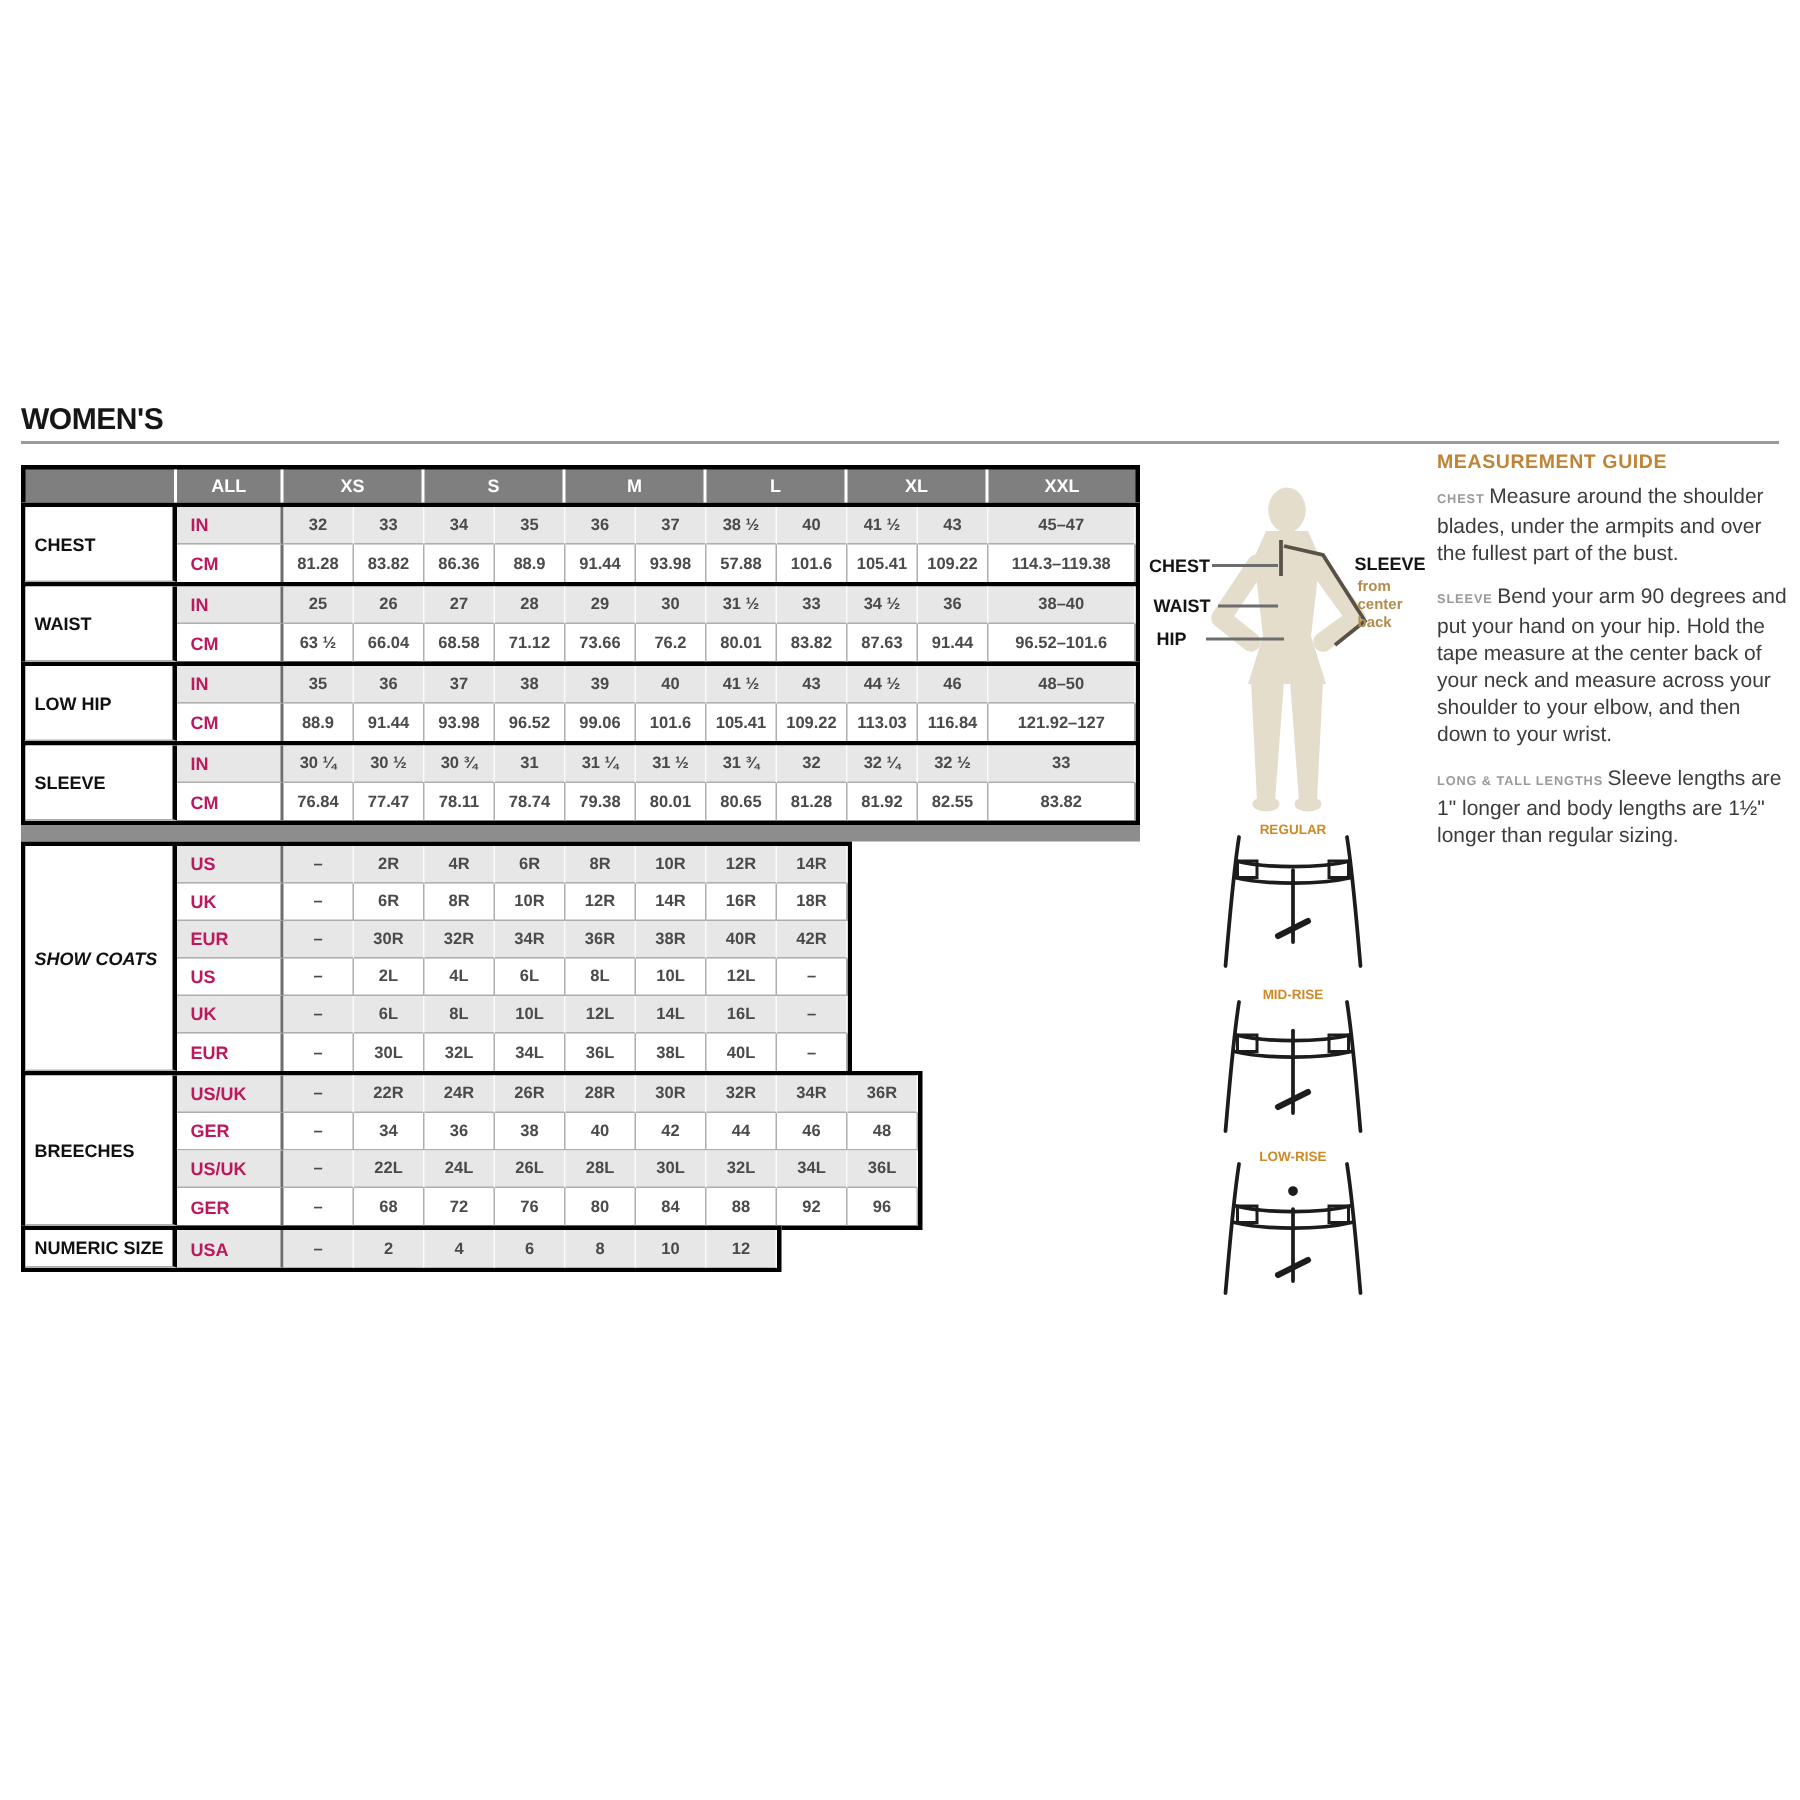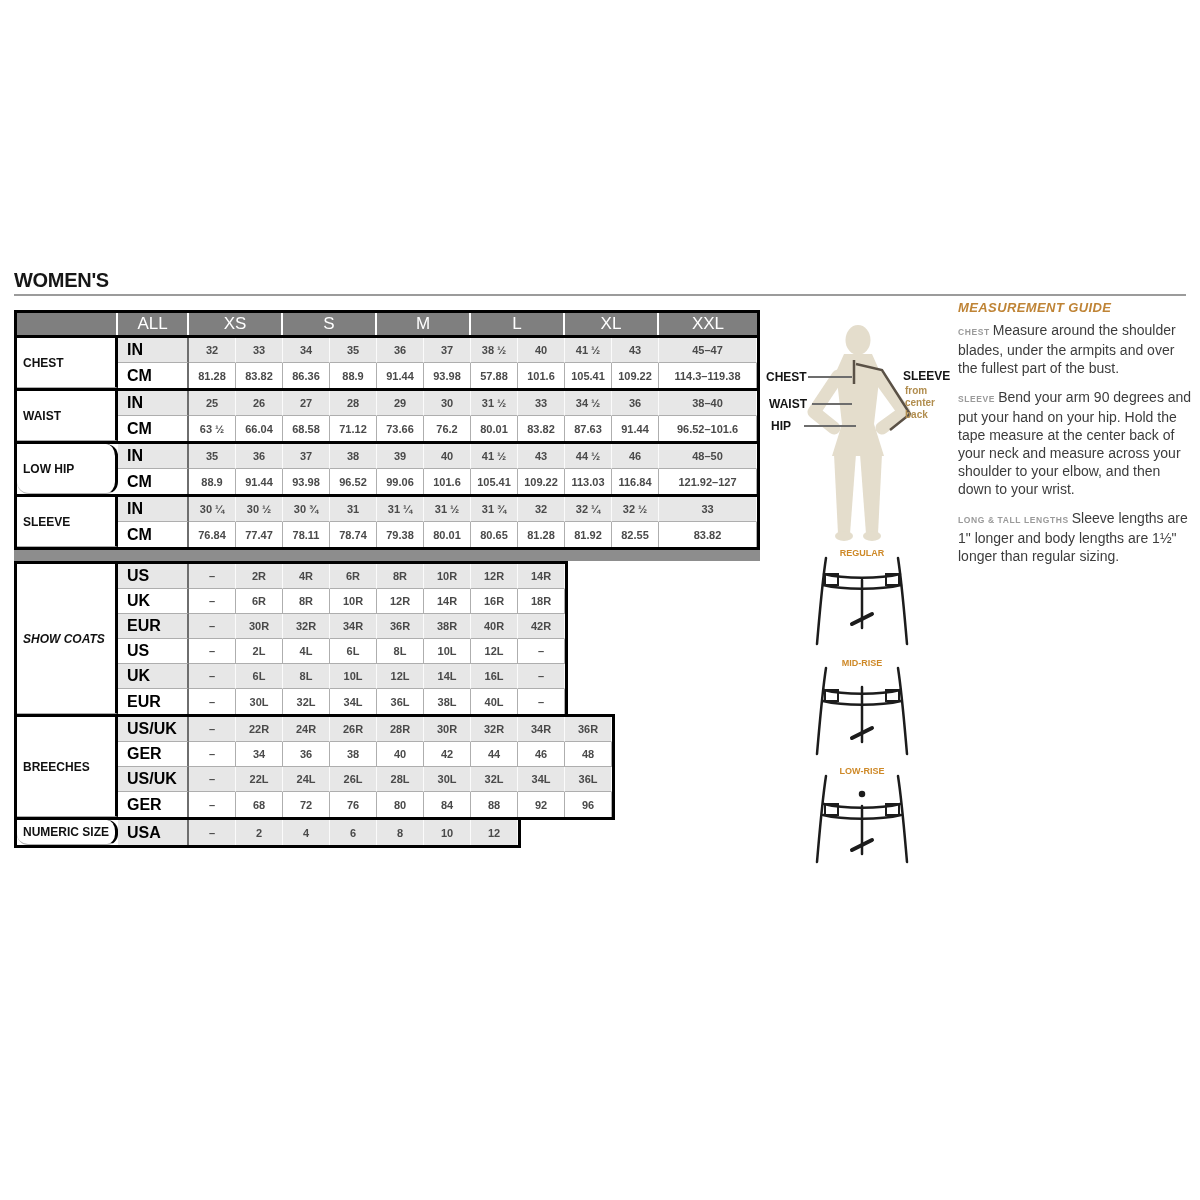--- a/index.html
+++ b/index.html
@@ -8,40 +8,40 @@
 
   
   #page-title{position:absolute;left:14px;top:269px;font-size:20px;font-weight:bold;
               color:#161616;letter-spacing:-0.3px;}
   #title-rule{position:absolute;left:14px;top:294px;width:1172px;height:2px;background:#9b9b9b;}
 
   
   #size-table{position:absolute;left:14px;top:310px;}
   .t-header{display:grid;width:max-content;grid-auto-rows:22px;background:#7f7f7f;
             border:3px solid #000;border-bottom:0;}
-  .hcell{display:flex;align-items:center;justify-content:center;color:#fff;font-size:17px;
-         font-weight:normal;border-right:2px solid #fff;box-sizing:border-box;text-align:right;}
+  .hcell{display:flex;align-items:center;justify-content:center;color:#fff;font-size:12px;
+         font-weight:bold;border-right:2px solid #fff;box-sizing:border-box;text-align:right;}
   .hcell:last-child{border-right:0;}
   .t-section{display:grid;width:max-content;grid-auto-rows:25px;background:#fff;
              border:3px solid #000;}
   .t-section + .t-section{margin-top:-3px;}
   .cell{display:flex;align-items:center;justify-content:center;box-sizing:border-box;
         font-size:11px;font-weight:bold;color:#4a4a4a;
         border-right:1px solid #aeaeae;border-bottom:1px solid #aeaeae;}
   .gray{background:#e7e7e7;border-right-color:#fbfbfb;}
   .labcell{justify-content:flex-start;padding-left:6px;font-size:12px;color:#111;
            border-right:3px solid #000;background:#fff;}
-  .ucell{justify-content:flex-start;padding-left:9px;font-size:16px;color:#000000;
+  .ucell{justify-content:flex-start;padding-left:9px;font-size:12px;color:#be185d;
          border-right:2px solid #6e6e6e;}
   .last-row .cell,.last-row{border-bottom:0;}
   .t-band{height:11px;width:746px;box-sizing:border-box;background:#8d8d8d;}
 
   
   #guide{position:absolute;left:958px;top:300px;width:234px;}
-  #guide-title{font-size:13px;font-weight:bold;color:#bf8436;letter-spacing:0.4px;margin:0 0 6px 0;font-style:italic;}
+  #guide-title{font-size:13px;font-weight:bold;color:#bf8436;letter-spacing:0.4px;margin:0 0 6px 0;}
   .g-entry{margin:0 0 11px 0;font-size:14px;line-height:18px;color:#3c3c3c;white-space:pre-line;}
   .g-term{font-size:8.5px;font-weight:bold;color:#9a9a9a;letter-spacing:0.6px;margin-right:3px;}
 
   
   #body-figure{position:absolute;left:762px;top:324px;}
   .pants-figure{position:absolute;left:812px;width:100px;height:108px;}
   svg text{font-family:"Liberation Sans",sans-serif;}
 </style>
 </head>
 <body>
@@ -110,21 +110,21 @@
         <div class="cell vcell last-row">71.12</div>
         <div class="cell vcell last-row">73.66</div>
         <div class="cell vcell last-row">76.2</div>
         <div class="cell vcell last-row">80.01</div>
         <div class="cell vcell last-row">83.82</div>
         <div class="cell vcell last-row">87.63</div>
         <div class="cell vcell last-row">91.44</div>
         <div class="cell vcell last-row">96.52–101.6</div>
       </div>
       <div class="t-section" style="grid-template-columns: 101px 71px repeat(10, 47px) 98px;">
-        <div class="cell labcell" style="grid-row: 1 / span 2; border-radius: 12px;">LOW HIP</div>
+        <div class="cell labcell" style="grid-row: 1 / span 2;">LOW HIP</div>
         <div class="cell ucell gray">IN</div>
         <div class="cell vcell gray">35</div>
         <div class="cell vcell gray">36</div>
         <div class="cell vcell gray">37</div>
         <div class="cell vcell gray">38</div>
         <div class="cell vcell gray">39</div>
         <div class="cell vcell gray">40</div>
         <div class="cell vcell gray">41 ½</div>
         <div class="cell vcell gray">43</div>
         <div class="cell vcell gray">44 ½</div>
@@ -265,21 +265,21 @@
         <div class="cell vcell last-row">68</div>
         <div class="cell vcell last-row">72</div>
         <div class="cell vcell last-row">76</div>
         <div class="cell vcell last-row">80</div>
         <div class="cell vcell last-row">84</div>
         <div class="cell vcell last-row">88</div>
         <div class="cell vcell last-row">92</div>
         <div class="cell vcell last-row">96</div>
       </div>
       <div class="t-section" style="grid-template-columns: 101px 71px repeat(7, 47px);">
-        <div class="cell labcell" style="grid-row: 1 / span 1; border-radius: 11px;">NUMERIC SIZE</div>
+        <div class="cell labcell" style="grid-row: 1 / span 1;">NUMERIC SIZE</div>
         <div class="cell ucell gray last-row">USA</div>
         <div class="cell vcell gray last-row">–</div>
         <div class="cell vcell gray last-row">2</div>
         <div class="cell vcell gray last-row">4</div>
         <div class="cell vcell gray last-row">6</div>
         <div class="cell vcell gray last-row">8</div>
         <div class="cell vcell gray last-row">10</div>
         <div class="cell vcell gray last-row">12</div>
       </div>
     </div>

